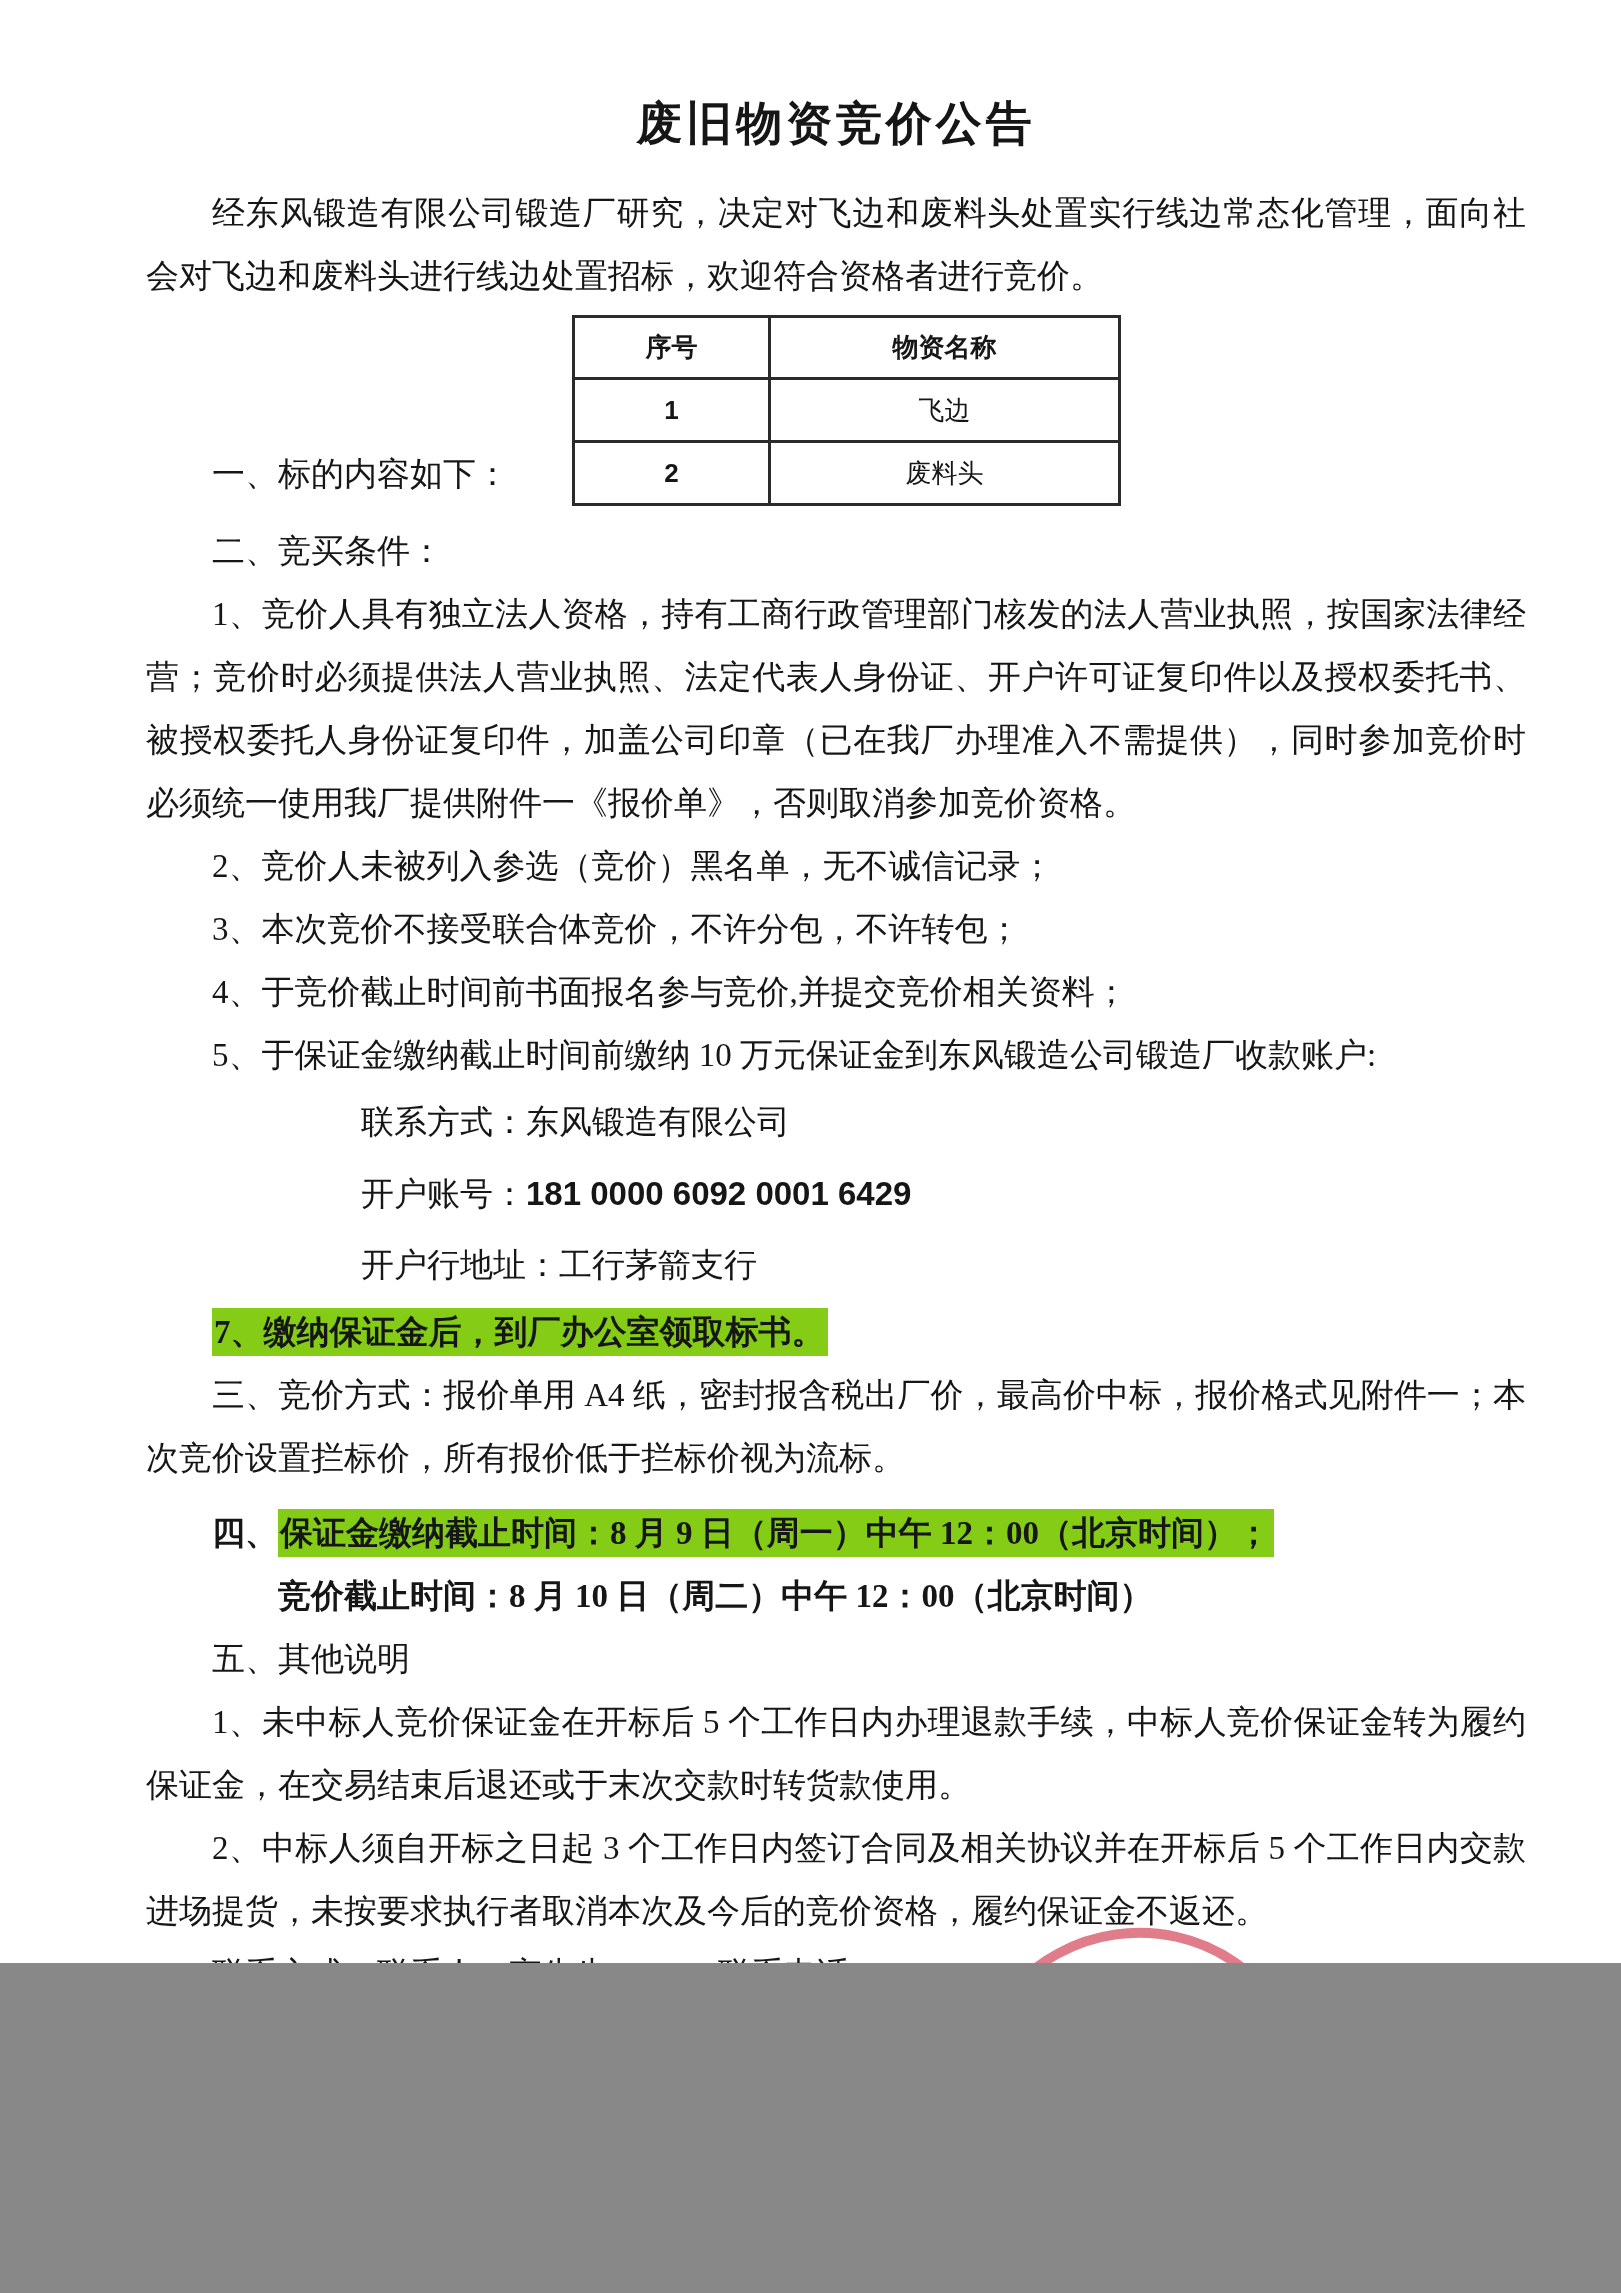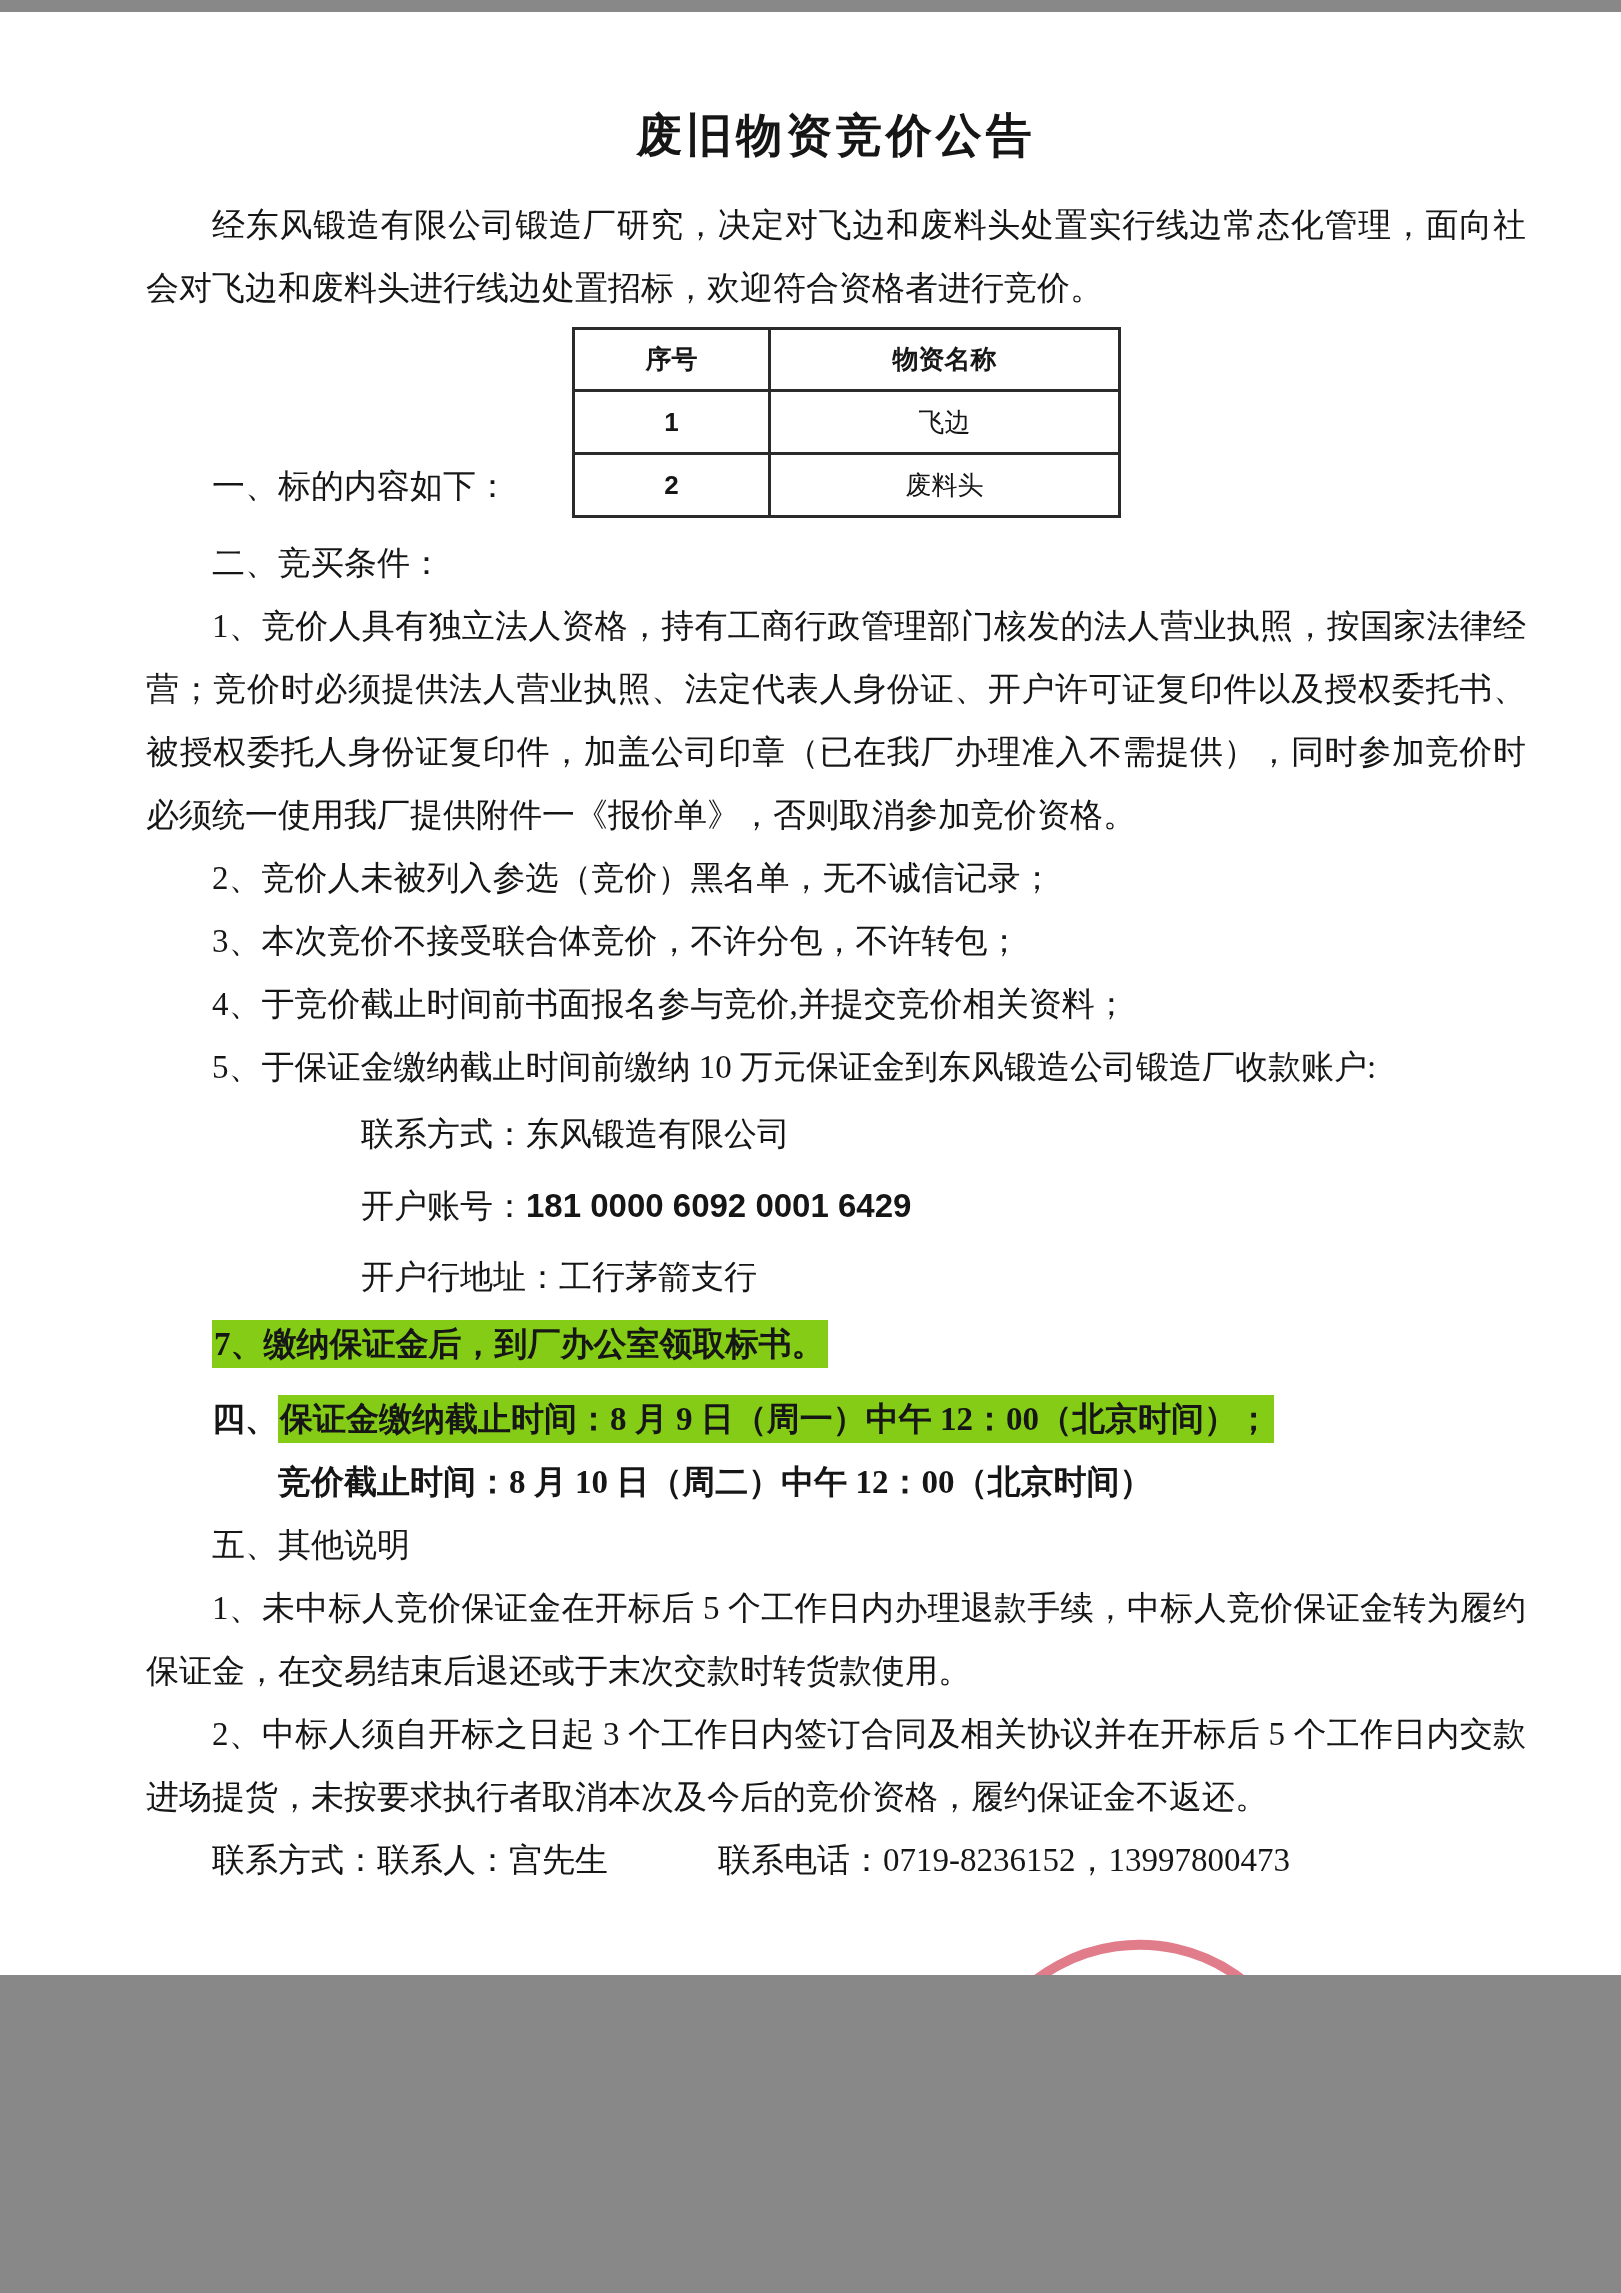--- a/index.html
+++ b/index.html
@@ -1,19 +1,19 @@
 <!DOCTYPE html>
 <html lang="zh"><head>
 <meta charset="utf-8">
 <style>
   html,body{margin:0;padding:0;background:#888;}
   .page{
     position:relative;
     width:1621px;height:1963px;
-    margin:12px auto;
+    margin:0 auto;
     background:#ffffff;
     font-family:"Liberation Serif","DejaVu Serif",serif;
     color:#161616;
     overflow:hidden;
   }
   .content{
     box-sizing:border-box;
     padding:91px 95px 0 146px;
   }
   .doc-title{
@@ -132,20 +132,21 @@
     <p class="body-text indent">3、本次竞价不接受联合体竞价，不许分包，不许转包；</p>
     <p class="body-text indent">4、于竞价截止时间前书面报名参与竞价,并提交竞价相关资料；</p>
     <p class="body-text indent">5、于保证金缴纳截止时间前缴纳 10 万元保证金到东风锻造公司锻造厂收款账户:</p>
 
     <p class="body-text bank"><span>联系方式：</span><span>东风锻造有限公司</span></p>
     <p class="body-text bank"><span>开户账号：</span><span class="val-bold">181 0000 6092 0001 6429</span></p>
     <p class="body-text bank"><span>开户行地址：</span><span>工行茅箭支行</span></p>
 
     <p class="body-text indent"><span class="hl bold">7、缴纳保证金后，到厂办公室领取标书。</span></p>
 
+    <p class="body-text indent">三、竞价方式：报价单用 A4 纸，密封报含税出厂价，最高价中标，报价格式见附件一；本次竞价设置拦标价，所有报价低于拦标价视为流标。</p>
 
     <p class="body-text indent bold deadline1"><span>四、</span><span class="hl">保证金缴纳截止时间：8 月 9 日（周一）中午 12：00（北京时间）；</span></p>
     <p class="body-text bold deadline2">竞价截止时间：8 月 10 日（周二）中午 12：00（北京时间）</p>
 
     <p class="body-text indent">五、其他说明</p>
     <p class="body-text indent">1、未中标人竞价保证金在开标后 5 个工作日内办理退款手续，中标人竞价保证金转为履约保证金，在交易结束后退还或于末次交款时转货款使用。</p>
     <p class="body-text indent">2、中标人须自开标之日起 3 个工作日内签订合同及相关协议并在开标后 5 个工作日内交款进场提货，未按要求执行者取消本次及今后的竞价资格，履约保证金不返还。</p>
 
     <p class="body-text indent contact-line"><span>联系方式：联系人：宫先生</span><span class="contact-gap"></span><span>联系电话：0719-8236152，13997800473</span></p>
   </div>

